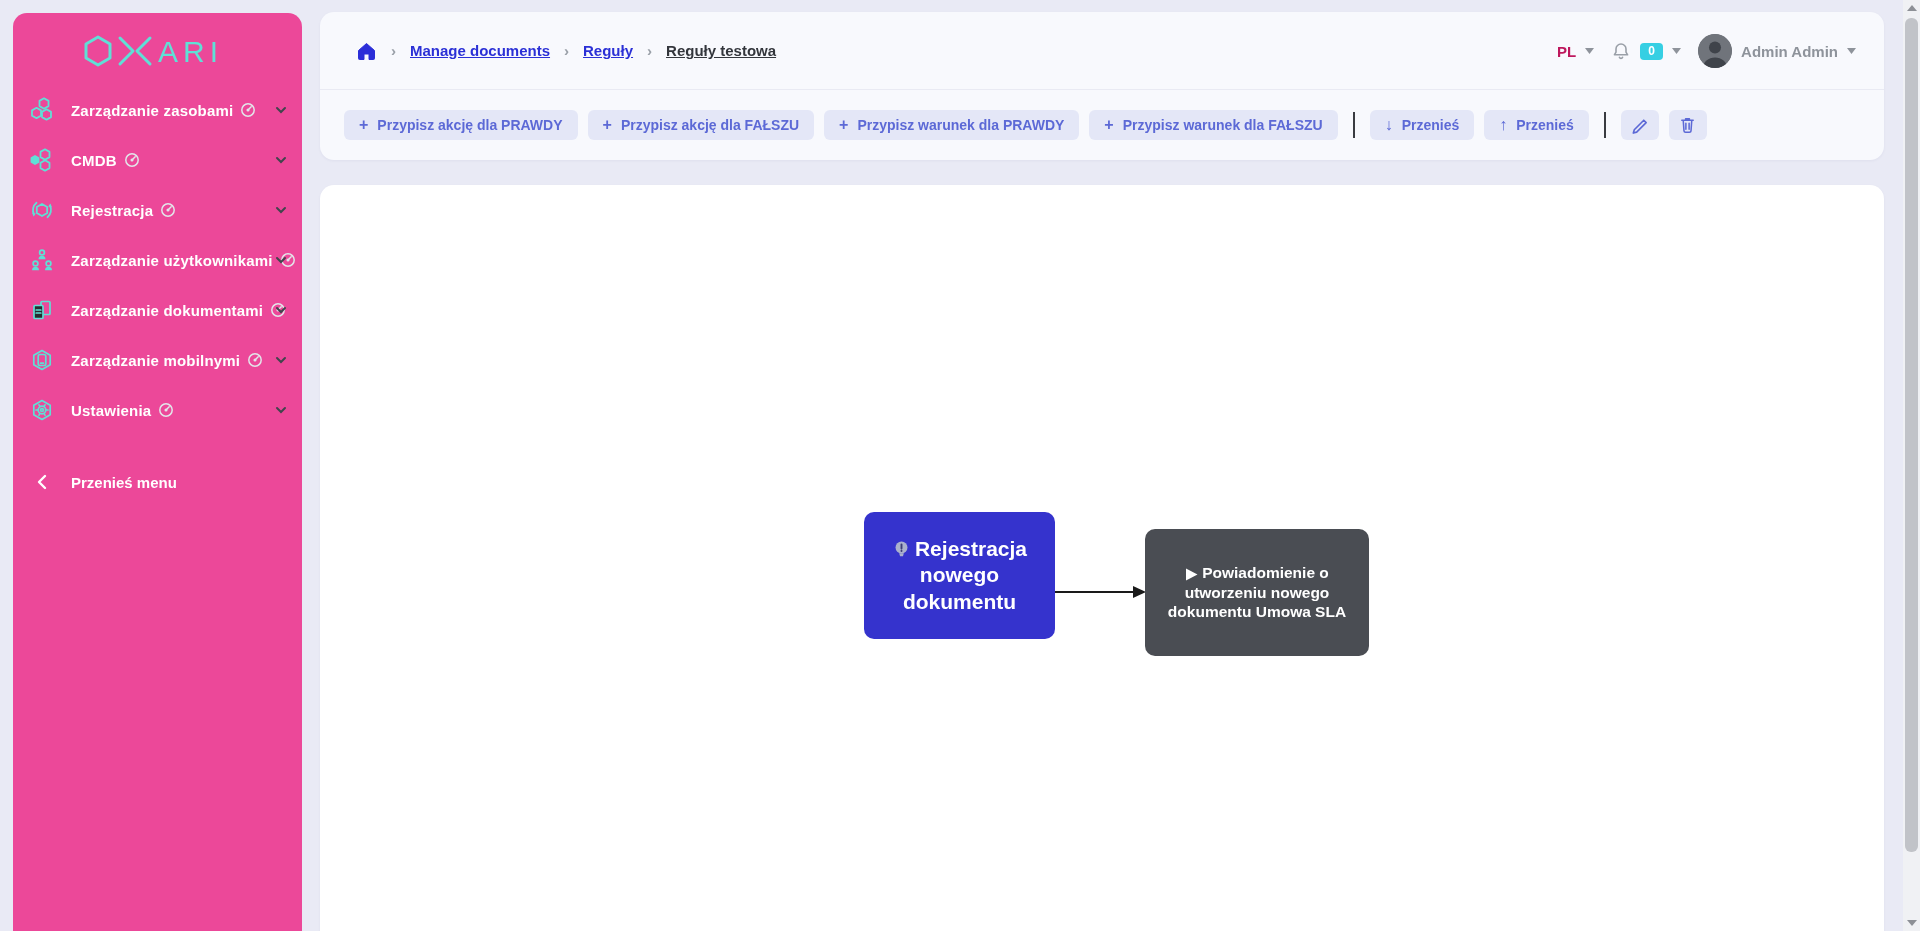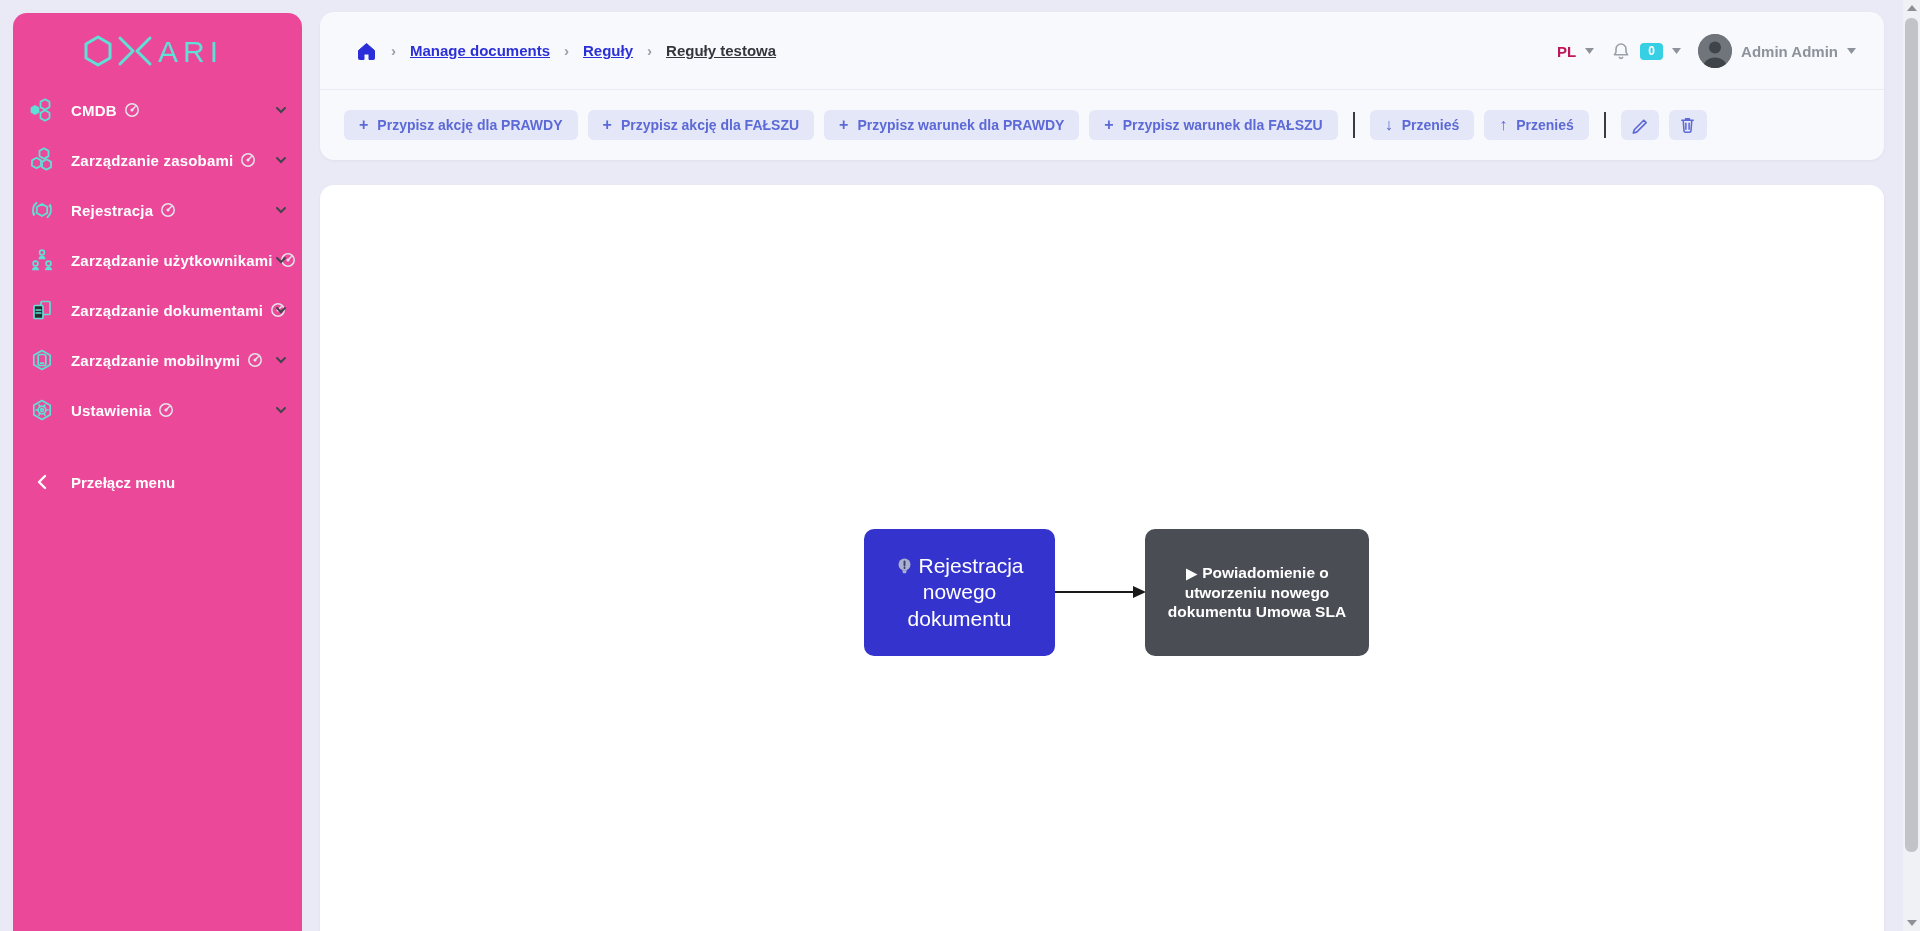--- a/index.html
+++ b/index.html
@@ -66,22 +66,22 @@
   .ibtn { width:38px; height:30px; display:flex; align-items:center;
     justify-content:center; background:#e4e7f7; border:none; border-radius:6px;
     cursor:pointer; }
 
   
   .canvas { position:absolute; left:320px; top:185px; width:1564px; height:746px;
     background:#ffffff; border-radius:14px 14px 0 0;
     box-shadow:0 1px 3px rgba(40,40,90,.05); }
   .node { position:absolute; border-radius:10px; color:#fff; display:flex;
     align-items:center; justify-content:center; text-align:center; cursor:pointer; }
-  .node-trigger { left:544px; top:344px; width:191px; height:127px;
-    background:#3533cd; font-size:21px; font-weight:400; line-height:1.25;
+  .node-trigger { left:544px; top:327px; width:191px; height:127px;
+    background:#3533cd; font-size:21px; font-weight:700; line-height:1.25;
     padding:0 14px; }
   .node-action { left:825px; top:344px; width:224px; height:127px;
     background:#4a4d53; font-size:15.5px; font-weight:600; line-height:1.28;
     padding:0 10px; }
   .node svg.inline-ic { vertical-align:-3px; margin-right:4px; }
   .edge { position:absolute; left:735px; top:399px; }
 </style>
 </head>
 <body>
 
@@ -93,49 +93,49 @@
       <polyline points="68,3 55,16 68,29"></polyline>
       <text x="76" y="27" stroke="none" fill="#5fe0d6" font-family="Liberation Sans, sans-serif" font-size="30" letter-spacing="5">ARI</text>
     </svg>
   </div>
 
   <div class="menu">
 
     <div class="menu-item">
       <span class="menu-icon">
         <svg width="26" height="26" viewBox="0 0 26 26" fill="none" stroke="#5fe0d6" stroke-width="1.8" stroke-linejoin="round">
+          <polygon points="15,1.3 19.5,3.9 19.5,9.1 15,11.7 10.5,9.1 10.5,3.9"></polygon>
+          <polygon points="7.5,10.8 12,13.4 12,18.6 7.5,21.2 3,18.6 3,13.4"></polygon>
+          <polygon points="17.5,12.3 22,14.9 22,20.1 17.5,22.7 13,20.1 13,14.9"></polygon>
+        </svg>
+      </span>
+      <span class="menu-label">Zarządzanie zasobami</span>
+      <span class="menu-gauge">
+        <svg width="16" height="16" viewBox="0 0 16 16" fill="none" stroke="#e3e5ea" stroke-width="1.5" stroke-linecap="round">
+          <circle cx="8" cy="8" r="6.2"></circle>
+            <path d="M8 8 L11.2 4.8"></path>
+            <circle cx="8" cy="8" r="0.8" fill="#e3e5ea"></circle>
+        </svg>
+      </span>
+      <span class="menu-chev">
+        <svg width="14" height="14" viewBox="0 0 14 14" fill="none" stroke="#41454d" stroke-width="2" stroke-linecap="round">
+            <polyline points="3,5 7,9 11,5"></polyline>
+          </svg>
+      </span>
+    </div>
+
+    <div class="menu-item">
+      <span class="menu-icon">
+        <svg width="26" height="26" viewBox="0 0 26 26" fill="none" stroke="#5fe0d6" stroke-width="1.8" stroke-linejoin="round">
           <polygon points="6,9 9.5,11 9.5,15 6,17 2.5,15 2.5,11" fill="#5fe0d6"></polygon>
           <polygon points="16,2.3 20.5,4.9 20.5,10.1 16,12.7 11.5,10.1 11.5,4.9"></polygon>
           <polygon points="16,13.3 20.5,15.9 20.5,21.1 16,23.7 11.5,21.1 11.5,15.9"></polygon>
         </svg>
       </span>
       <span class="menu-label">CMDB</span>
-      <span class="menu-gauge">
-        <svg width="16" height="16" viewBox="0 0 16 16" fill="none" stroke="#e3e5ea" stroke-width="1.5" stroke-linecap="round">
-          <circle cx="8" cy="8" r="6.2"></circle>
-            <path d="M8 8 L11.2 4.8"></path>
-            <circle cx="8" cy="8" r="0.8" fill="#e3e5ea"></circle>
-        </svg>
-      </span>
-      <span class="menu-chev">
-        <svg width="14" height="14" viewBox="0 0 14 14" fill="none" stroke="#41454d" stroke-width="2" stroke-linecap="round">
-            <polyline points="3,5 7,9 11,5"></polyline>
-          </svg>
-      </span>
-    </div>
-
-    <div class="menu-item">
-      <span class="menu-icon">
-        <svg width="26" height="26" viewBox="0 0 26 26" fill="none" stroke="#5fe0d6" stroke-width="1.8" stroke-linejoin="round">
-          <polygon points="15,1.3 19.5,3.9 19.5,9.1 15,11.7 10.5,9.1 10.5,3.9"></polygon>
-          <polygon points="7.5,10.8 12,13.4 12,18.6 7.5,21.2 3,18.6 3,13.4"></polygon>
-          <polygon points="17.5,12.3 22,14.9 22,20.1 17.5,22.7 13,20.1 13,14.9"></polygon>
-        </svg>
-      </span>
-      <span class="menu-label">Zarządzanie zasobami</span>
       <span class="menu-gauge">
         <svg width="16" height="16" viewBox="0 0 16 16" fill="none" stroke="#e3e5ea" stroke-width="1.5" stroke-linecap="round">
           <circle cx="8" cy="8" r="6.2"></circle>
             <path d="M8 8 L11.2 4.8"></path>
             <circle cx="8" cy="8" r="0.8" fill="#e3e5ea"></circle>
         </svg>
       </span>
       <span class="menu-chev">
         <svg width="14" height="14" viewBox="0 0 14 14" fill="none" stroke="#41454d" stroke-width="2" stroke-linecap="round">
             <polyline points="3,5 7,9 11,5"></polyline>
@@ -264,21 +264,21 @@
       </span>
     </div>
   </div>
 
   <div class="menu-toggle">
     <span class="toggle-chev">
       <svg width="14" height="16" viewBox="0 0 14 16" fill="none" stroke="#ffffff" stroke-width="2.4" stroke-linecap="round" stroke-linejoin="round">
           <polyline points="10,2 4,8 10,14"></polyline>
         </svg>
     </span>
-    <span class="toggle-label">Przełącz menu</span>
+    <span class="toggle-label">Przenieś menu</span>
   </div>
 </div>
 
 <div class="topcard">
 
   <div class="crumbrow">
     <span style="display:flex;align-items:center;cursor:pointer;">
       <svg width="21" height="20" viewBox="0 0 20 20" fill="#2b2ed8" stroke="#2b2ed8" stroke-width="1" stroke-linejoin="round">
         <path d="M10,2.5 L18,9.5 V17.5 a1,1 0 0 1 -1,1 H12.5 V13 H7.5 V18.5 H3 a1,1 0 0 1 -1,-1 V9.5 Z"></path>
       </svg>

